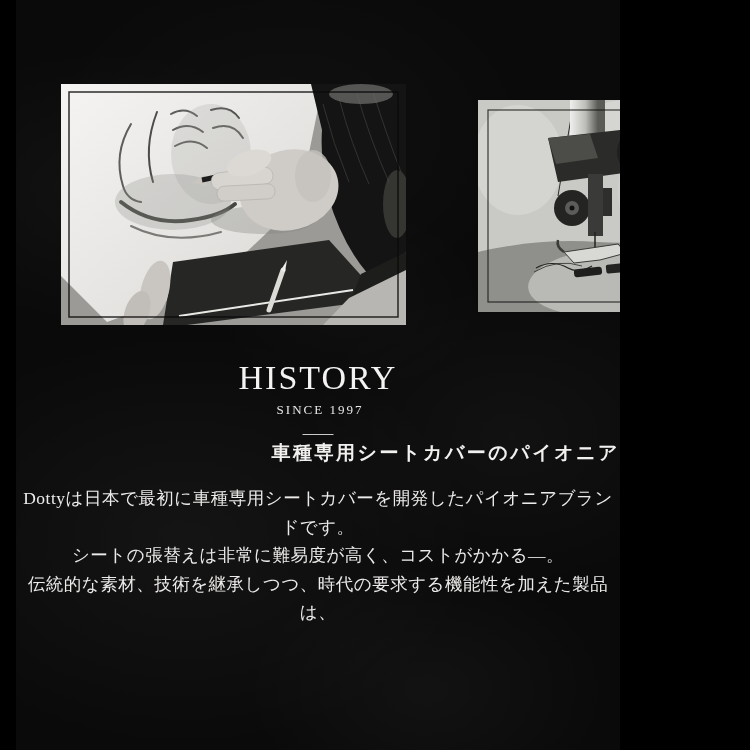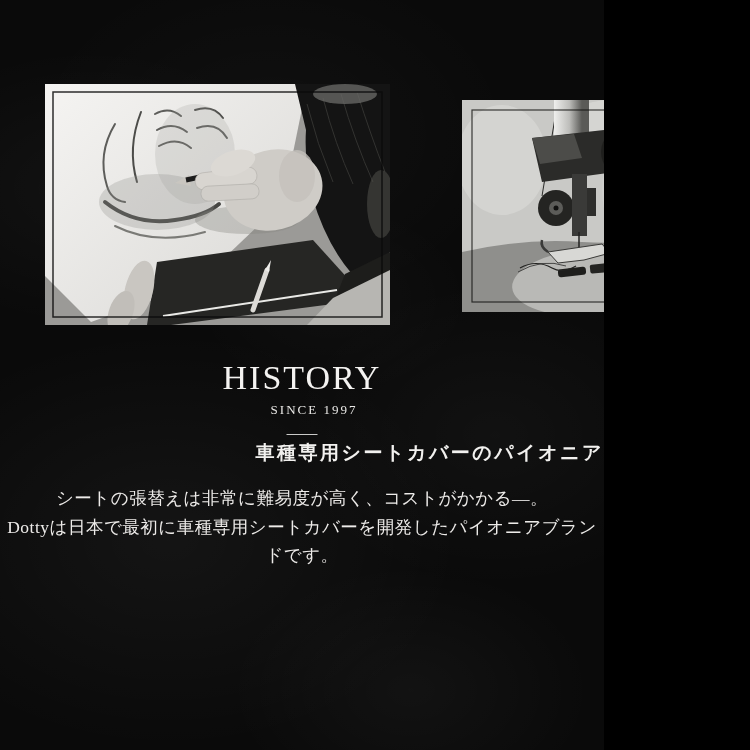--- a/index.html
+++ b/index.html
@@ -7,32 +7,33 @@
     position:relative;width:604px;height:750px;overflow:hidden;
     background-color:#0a0a0a;
     background-image:
       radial-gradient(ellipse 300px 200px at 15% 25%, rgba(255,255,255,0.035), transparent 70%),
       radial-gradient(ellipse 350px 250px at 45% 18%, rgba(255,255,255,0.028), transparent 70%),
       radial-gradient(ellipse 420px 300px at 28% 72%, rgba(255,255,255,0.045), transparent 70%),
       radial-gradient(ellipse 300px 220px at 82% 58%, rgba(255,255,255,0.03), transparent 70%),
       radial-gradient(ellipse 260px 180px at 68% 92%, rgba(255,255,255,0.035), transparent 70%),
       radial-gradient(ellipse 200px 140px at 55% 40%, rgba(255,255,255,0.025), transparent 70%);
     font-family:"Liberation Serif","DejaVu Serif",serif;
+    margin-left:16px;
   }
   .photo{position:absolute;display:block;}
   .photo svg{display:block;}
   .photo-left{left:45px;top:84px;width:345px;height:241px;}
   .photo-right{left:462px;top:100px;width:212px;height:212px;}
   .title{
     position:absolute;top:356px;left:0;width:100%;height:44px;line-height:44px;
     text-align:center;font-size:34px;letter-spacing:2px;color:#f4f3f1;
     font-weight:400;margin:0;
   }
   .since{
-    position:absolute;top:401px;left:12px;width:100%;height:18px;line-height:18px;
+    position:absolute;top:401px;left:2px;width:100%;height:18px;line-height:18px;
     text-align:center;font-size:13px;letter-spacing:2px;color:#e9e8e6;font-weight:400;
   }
   .divider{
     position:absolute;top:434px;left:50%;width:31px;height:1px;
     transform:translateX(-50%);background:#cacac8;
   }
   .subtitle{
     position:absolute;top:440px;left:0;width:100%;height:26px;line-height:26px;
     text-align:right;font-size:19px;letter-spacing:2.5px;color:#f2f1ef;
     font-weight:600;margin:0;
@@ -178,17 +179,18 @@
       <rect x="10" y="10" width="192" height="192" fill="none" stroke="#111110" stroke-width="1.2" opacity="0.8"></rect>
     </svg>
   </div>
 
   <h1 class="title">HISTORY</h1>
   <div class="since">SINCE 1997</div>
   <div class="divider"></div>
   <h2 class="subtitle">車種専用シートカバーのパイオニア</h2>
 
   <div class="body-text">
+    <div>Dottyは日本で最初に車種専用シートカバーを開発したパイオニアブランドです。</div>
     <div>シートの張替えは非常に難易度が高く、コストがかかる―。</div>
-    <div>Dottyは日本で最初に車種専用シートカバーを開発したパイオニアブランドです。</div>
+    <div>伝統的な素材、技術を継承しつつ、時代の要求する機能性を加えた製品は、</div>
   </div>
 
 </div>
 
 </body></html>

